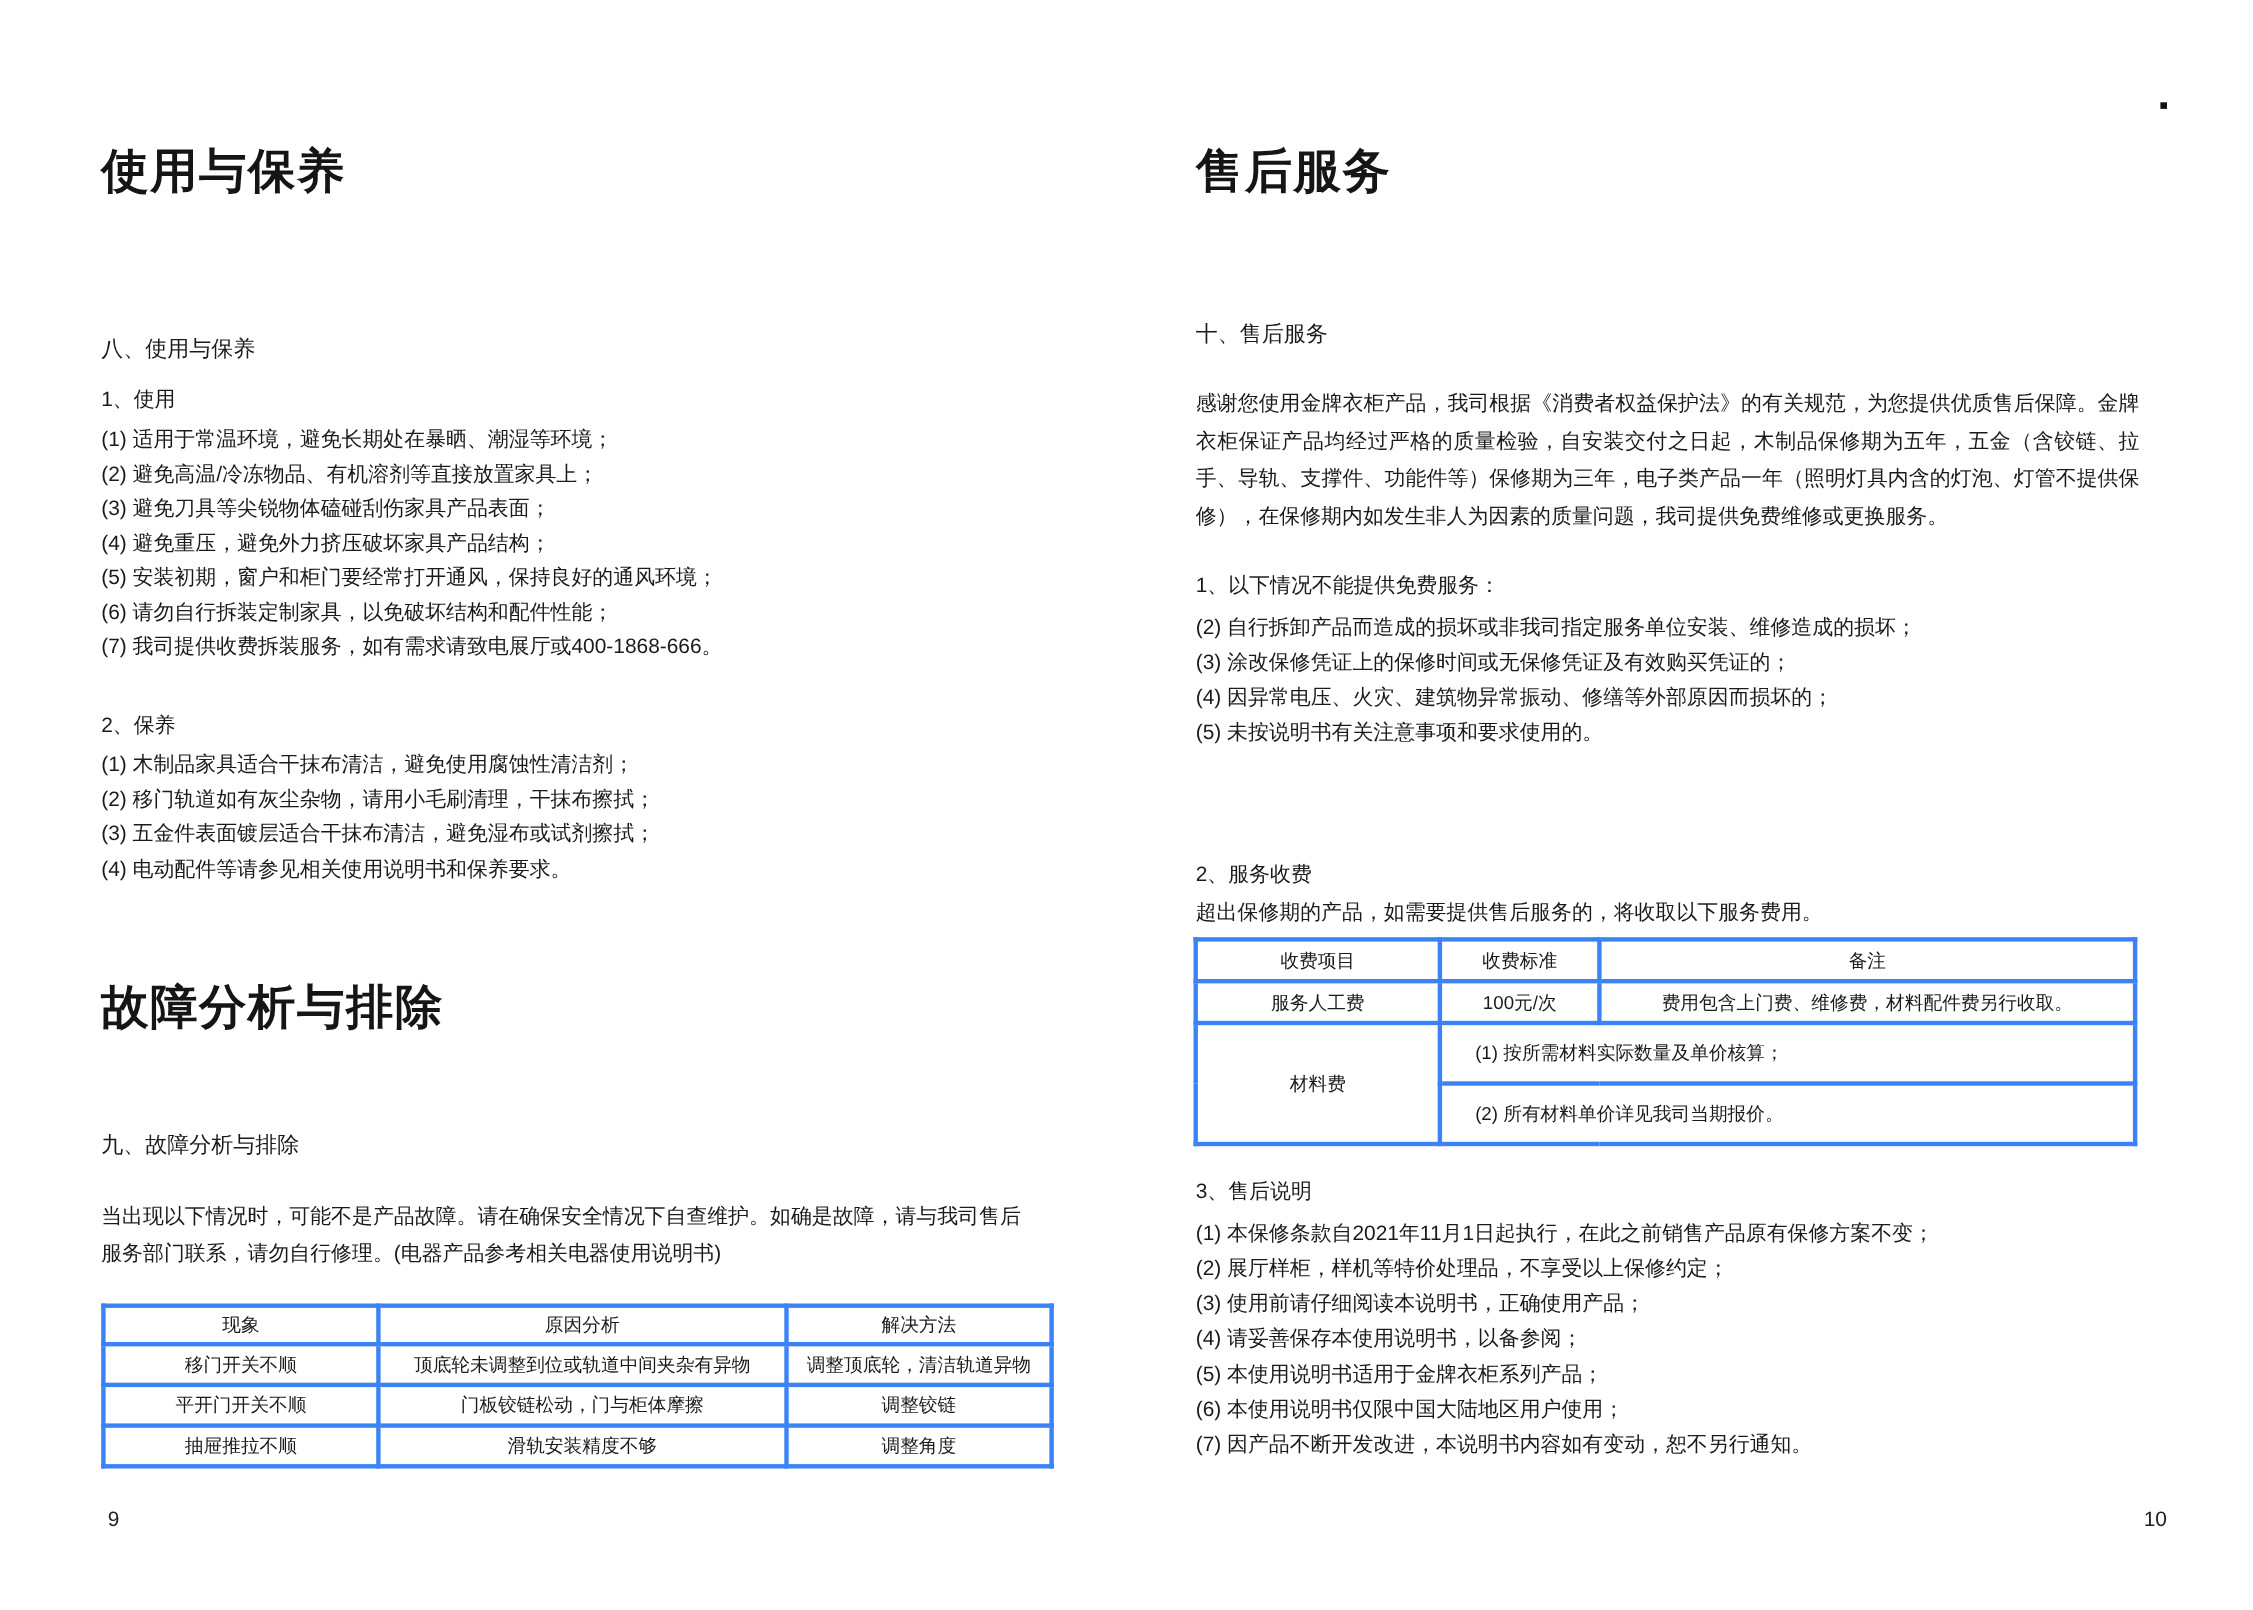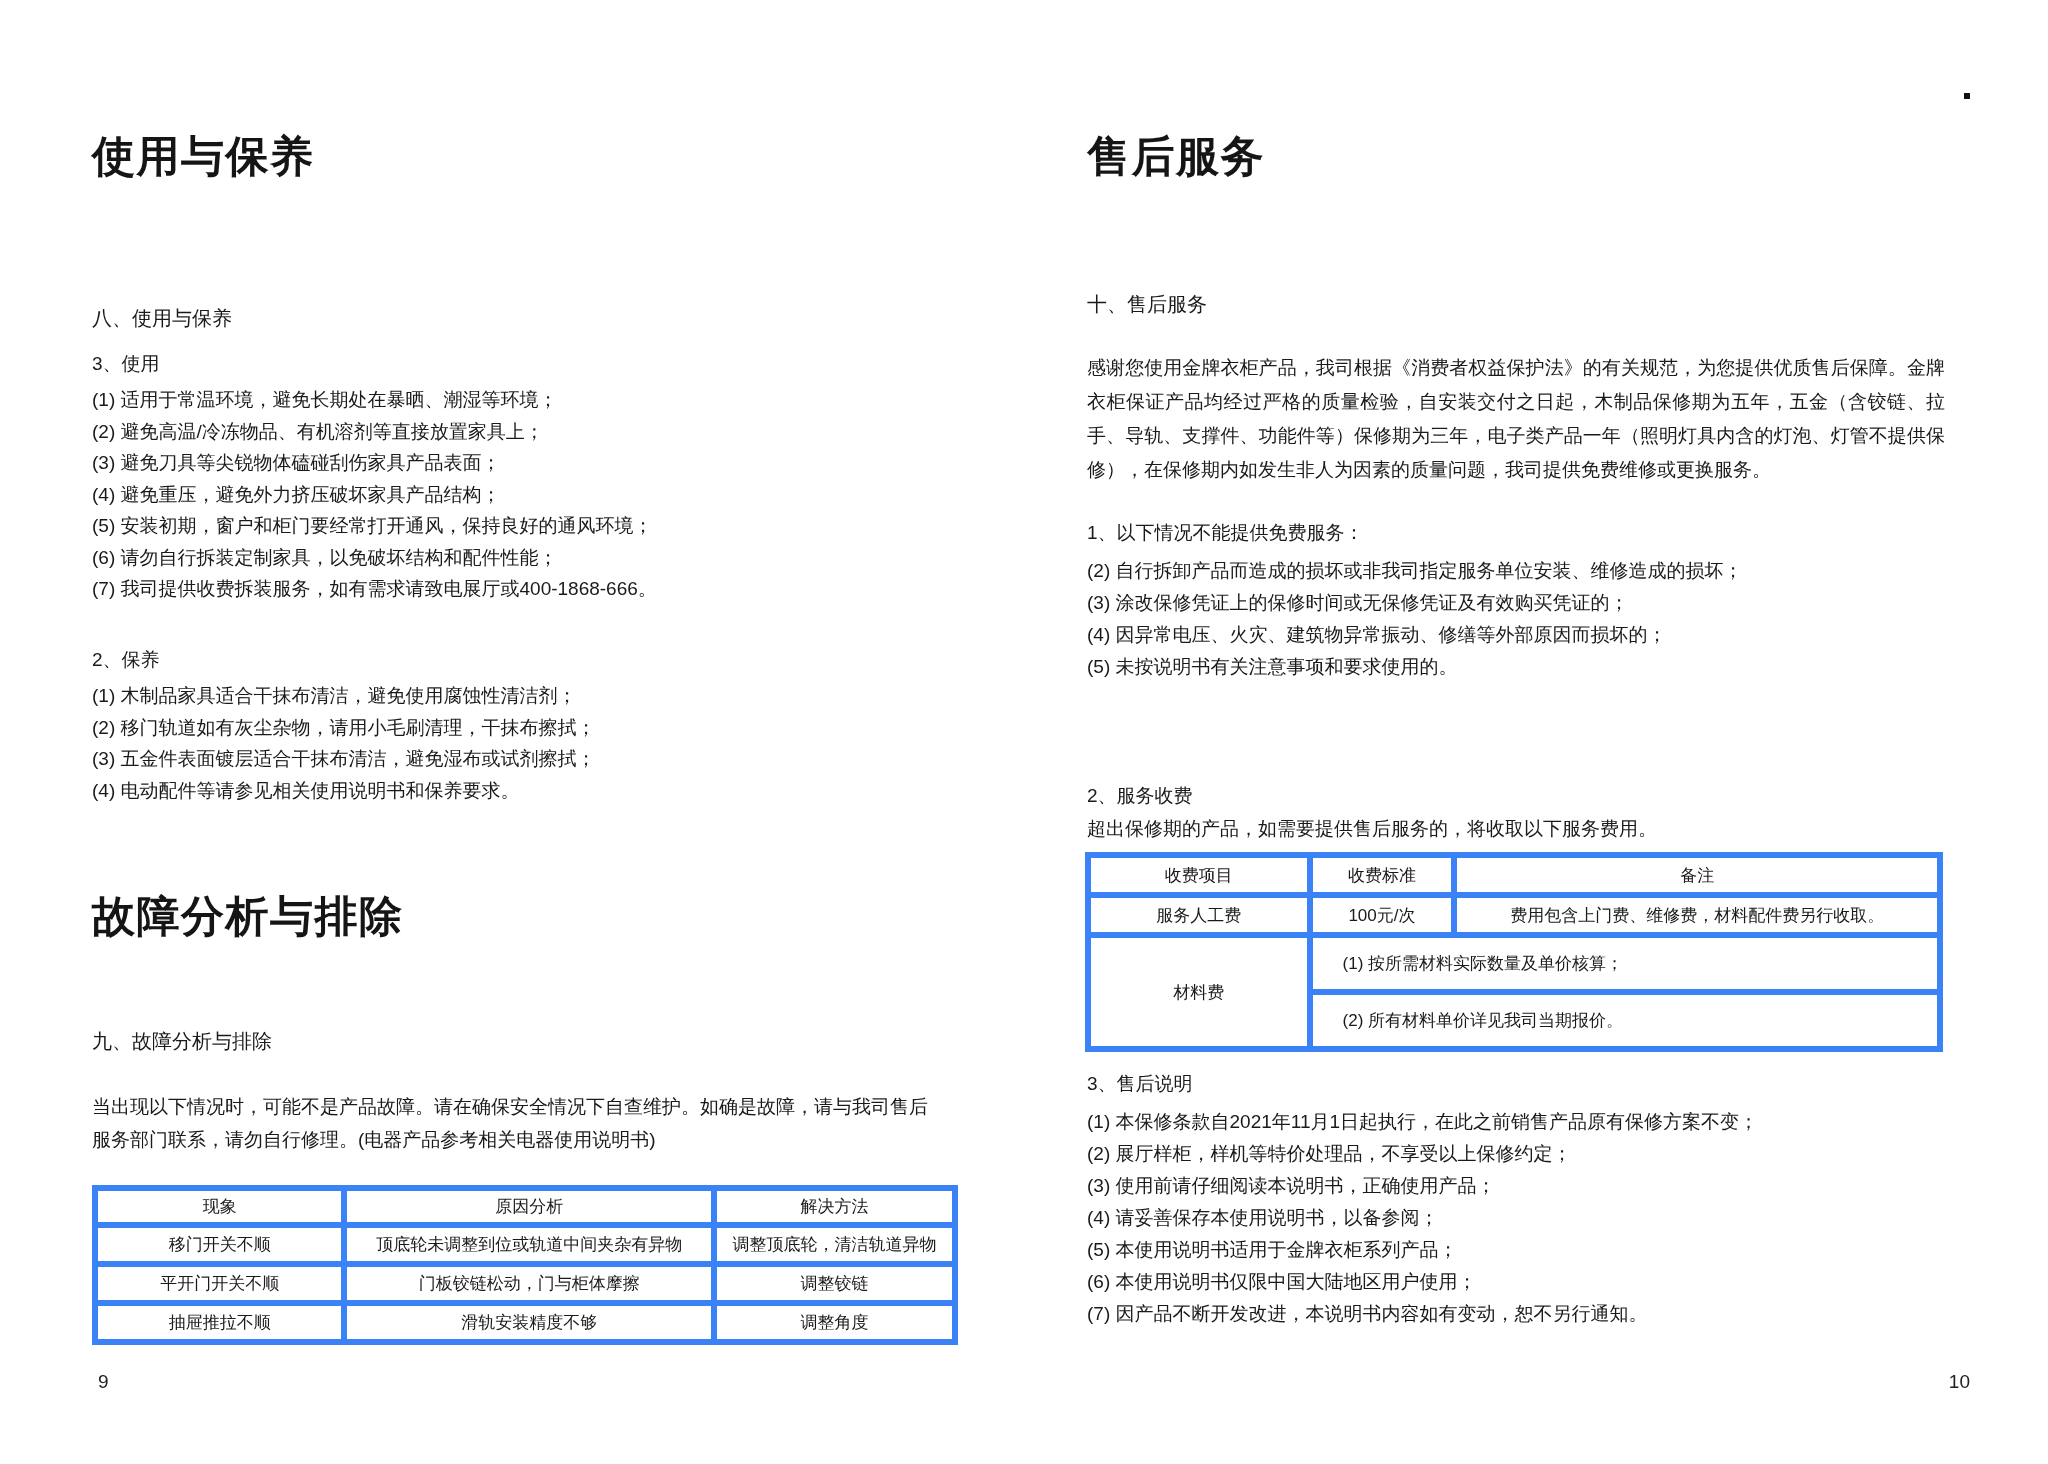--- a/index.html
+++ b/index.html
@@ -21,21 +21,21 @@
   }
   .sec-label{font-size:20px;line-height:1.3;}
   .sub-label{font-size:19px;line-height:1.3;}
   .body-list div{font-size:19px;line-height:31.5px;}
   .body-list-r div{font-size:19px;line-height:32px;}
   .para{font-size:19px;}
   .preline{white-space:pre-line;}
   .justify{text-align:justify;}
   table{border-collapse:collapse;table-layout:fixed;}
   td,th{
-    border:6px solid #3b82f6;
+    border:4px solid #3b82f6;
     font-size:17px;
     font-weight:400;
     text-align:center;
     vertical-align:middle;
     padding:0 6px;
     color:#1a1a1a;
   }
   .t-left .hrow td{height:31px;}
   .t-left .drow td{height:33px;}
   .t-right .hrow td{height:34px;}
@@ -47,21 +47,21 @@
 </style>
 </head>
 <body>
 
 <div class="canvas">
 
   <div class="abs h1" style="left:92px;top:133px;">使用与保养</div>
 
   <div class="abs sec-label" style="left:92px;top:291px;margin-top:14px;">八、使用与保养</div>
 
-  <div class="abs sub-label" style="left:92px;top:352px;">3、使用</div>
+  <div class="abs sub-label" style="left:92px;top:352px;">1、使用</div>
 
   <div class="abs body-list" style="left:92px;top:384px;width:880px;">
     <div>(1) 适用于常温环境，避免长期处在暴晒、潮湿等环境；</div>
     <div>(2) 避免高温/冷冻物品、有机溶剂等直接放置家具上；</div>
     <div>(3) 避免刀具等尖锐物体磕碰刮伤家具产品表面；</div>
     <div>(4) 避免重压，避免外力挤压破坏家具产品结构；</div>
     <div>(5) 安装初期，窗户和柜门要经常打开通风，保持良好的通风环境；</div>
     <div>(6) 请勿自行拆装定制家具，以免破坏结构和配件性能；</div>
     <div>(7) 我司提供收费拆装服务，如有需求请致电展厅或400-1868-666。</div>
   </div>

